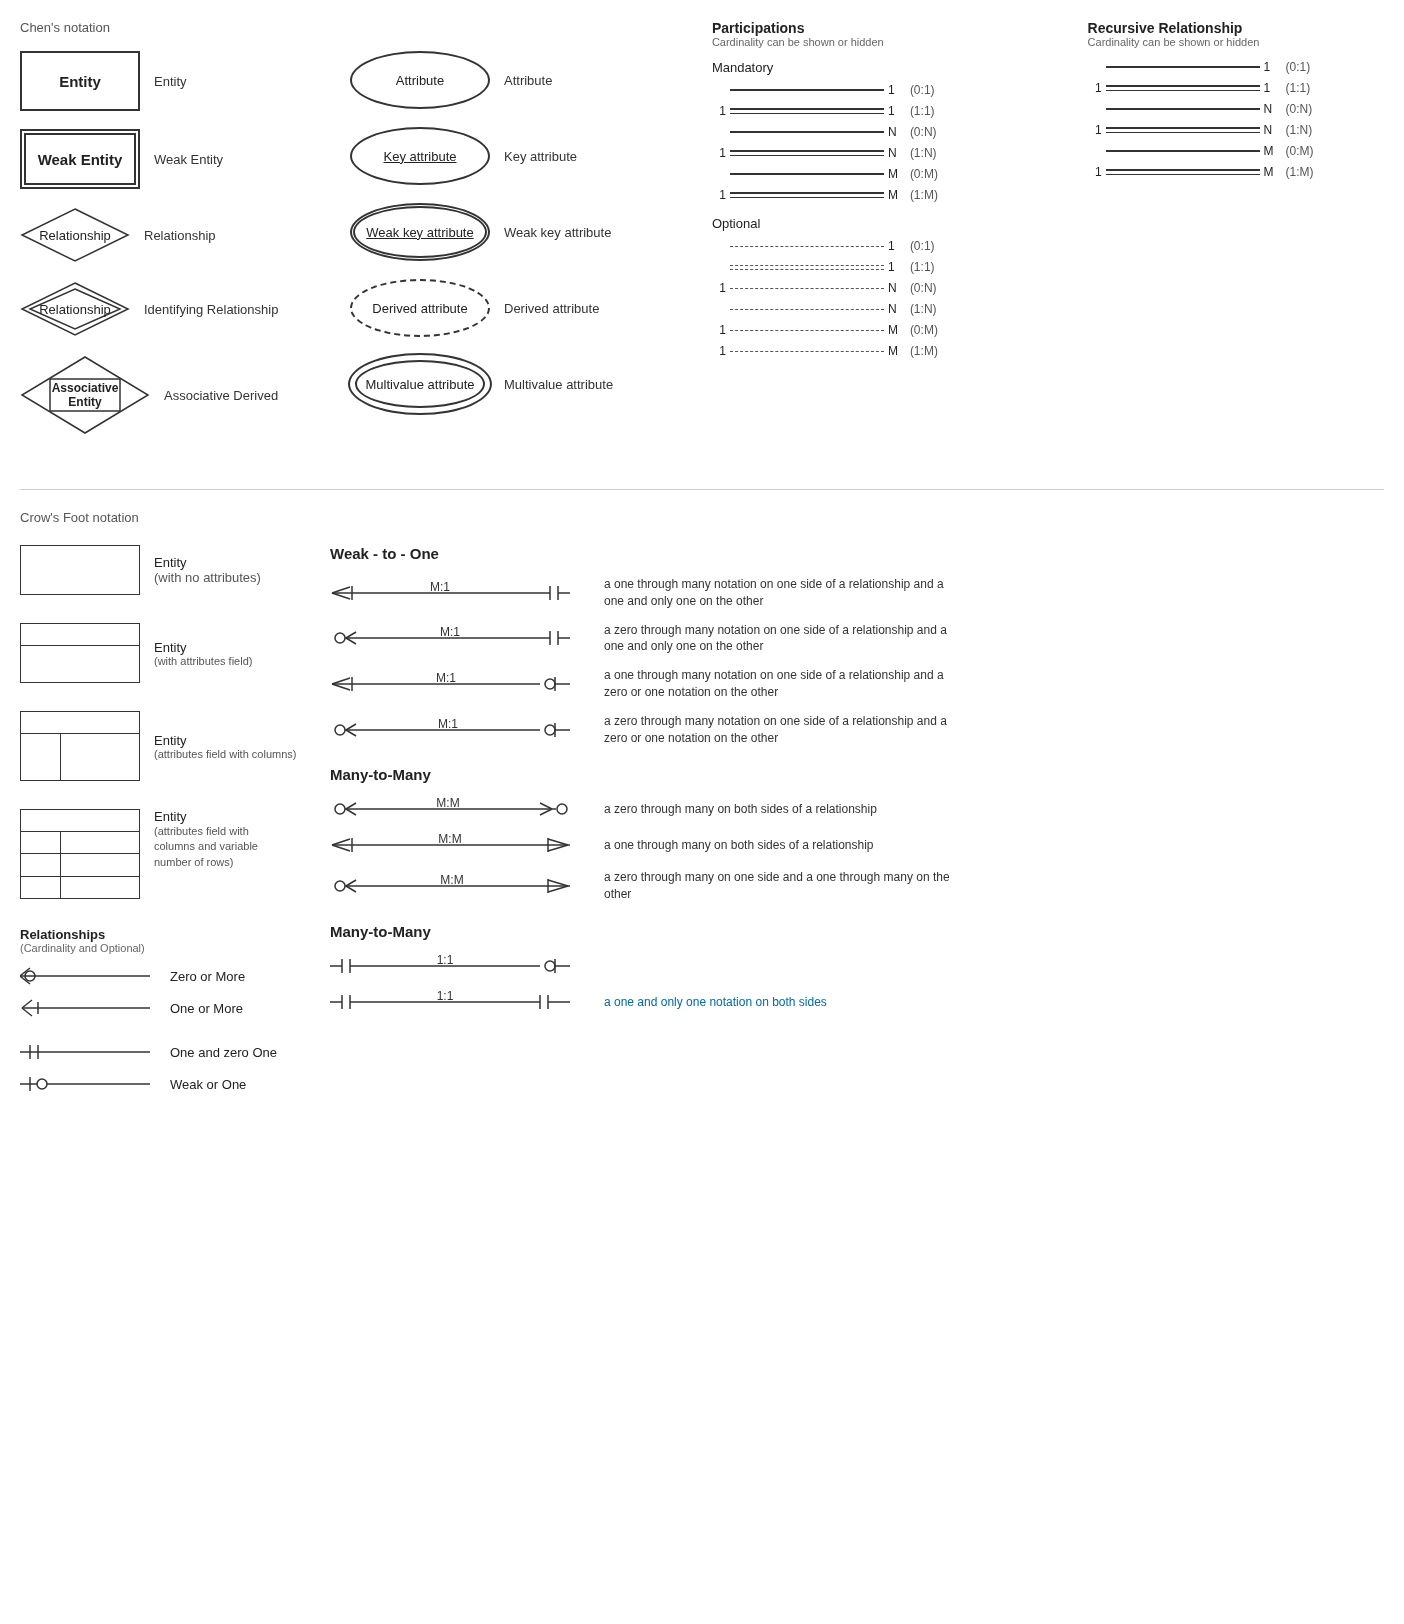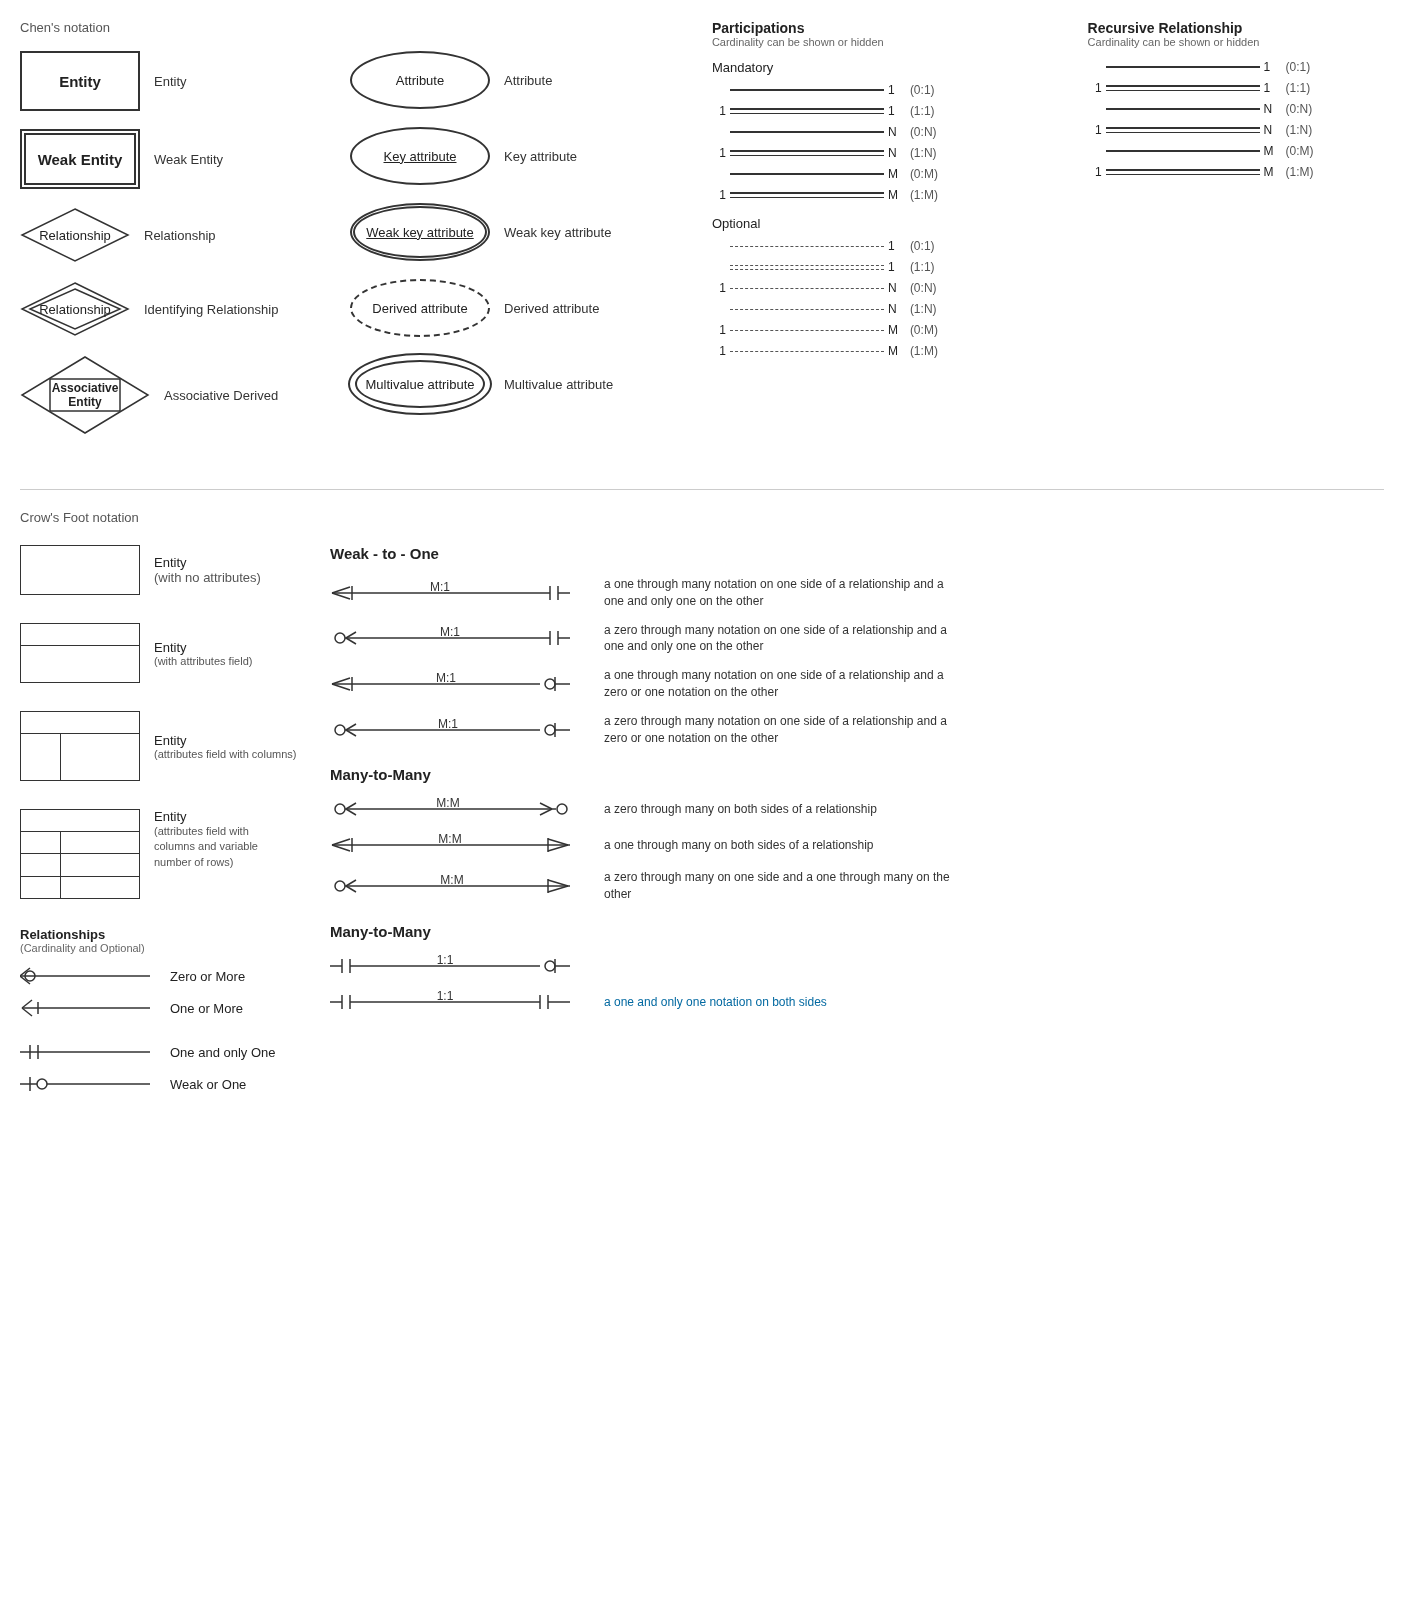--- a/index.html
+++ b/index.html
@@ -660,21 +660,21 @@
           <span style="font-size:13px;">One or More</span>
         </div>
 
         <div style="display:flex; align-items:center; gap:10px; margin-bottom:12px;">
           <svg width="140" height="20">
             <line x1="0" y1="10" x2="130" y2="10" stroke="#333" stroke-width="1.5"></line>
 
             <line x1="10" y1="3" x2="10" y2="17" stroke="#333" stroke-width="1.5"></line>
             <line x1="18" y1="3" x2="18" y2="17" stroke="#333" stroke-width="1.5"></line>
           </svg>
-          <span style="font-size:13px;">One and only One</span>
+          <span style="font-size:13px;">One and zero One</span>
         </div>
 
         <div style="display:flex; align-items:center; gap:10px; margin-bottom:12px;">
           <svg width="140" height="20">
             <line x1="0" y1="10" x2="130" y2="10" stroke="#333" stroke-width="1.5"></line>
 
             <line x1="10" y1="3" x2="10" y2="17" stroke="#333" stroke-width="1.5"></line>
 
             <circle cx="22" cy="10" r="5" fill="#fff" stroke="#333" stroke-width="1.5"></circle>
           </svg>

